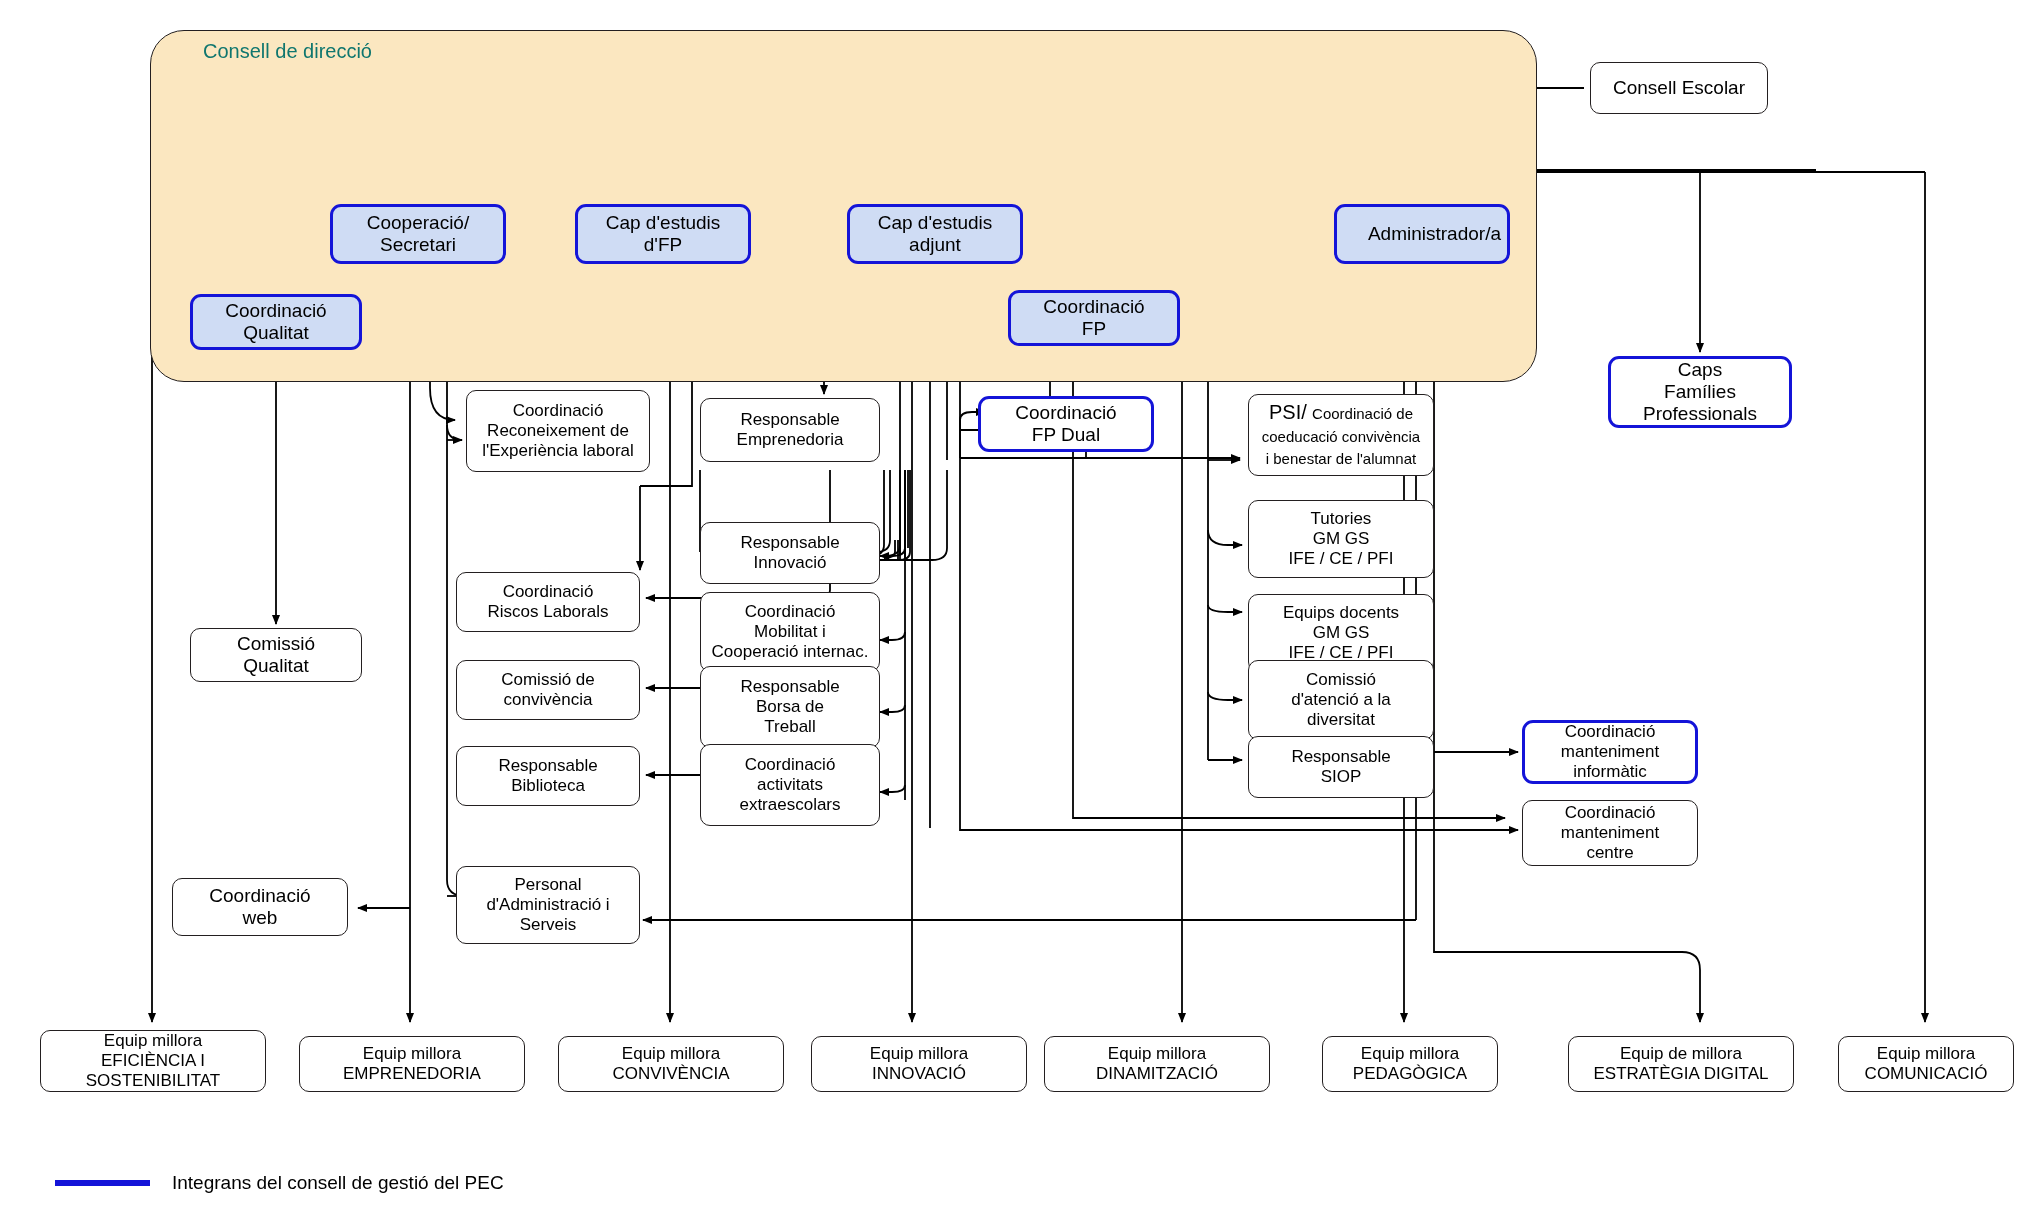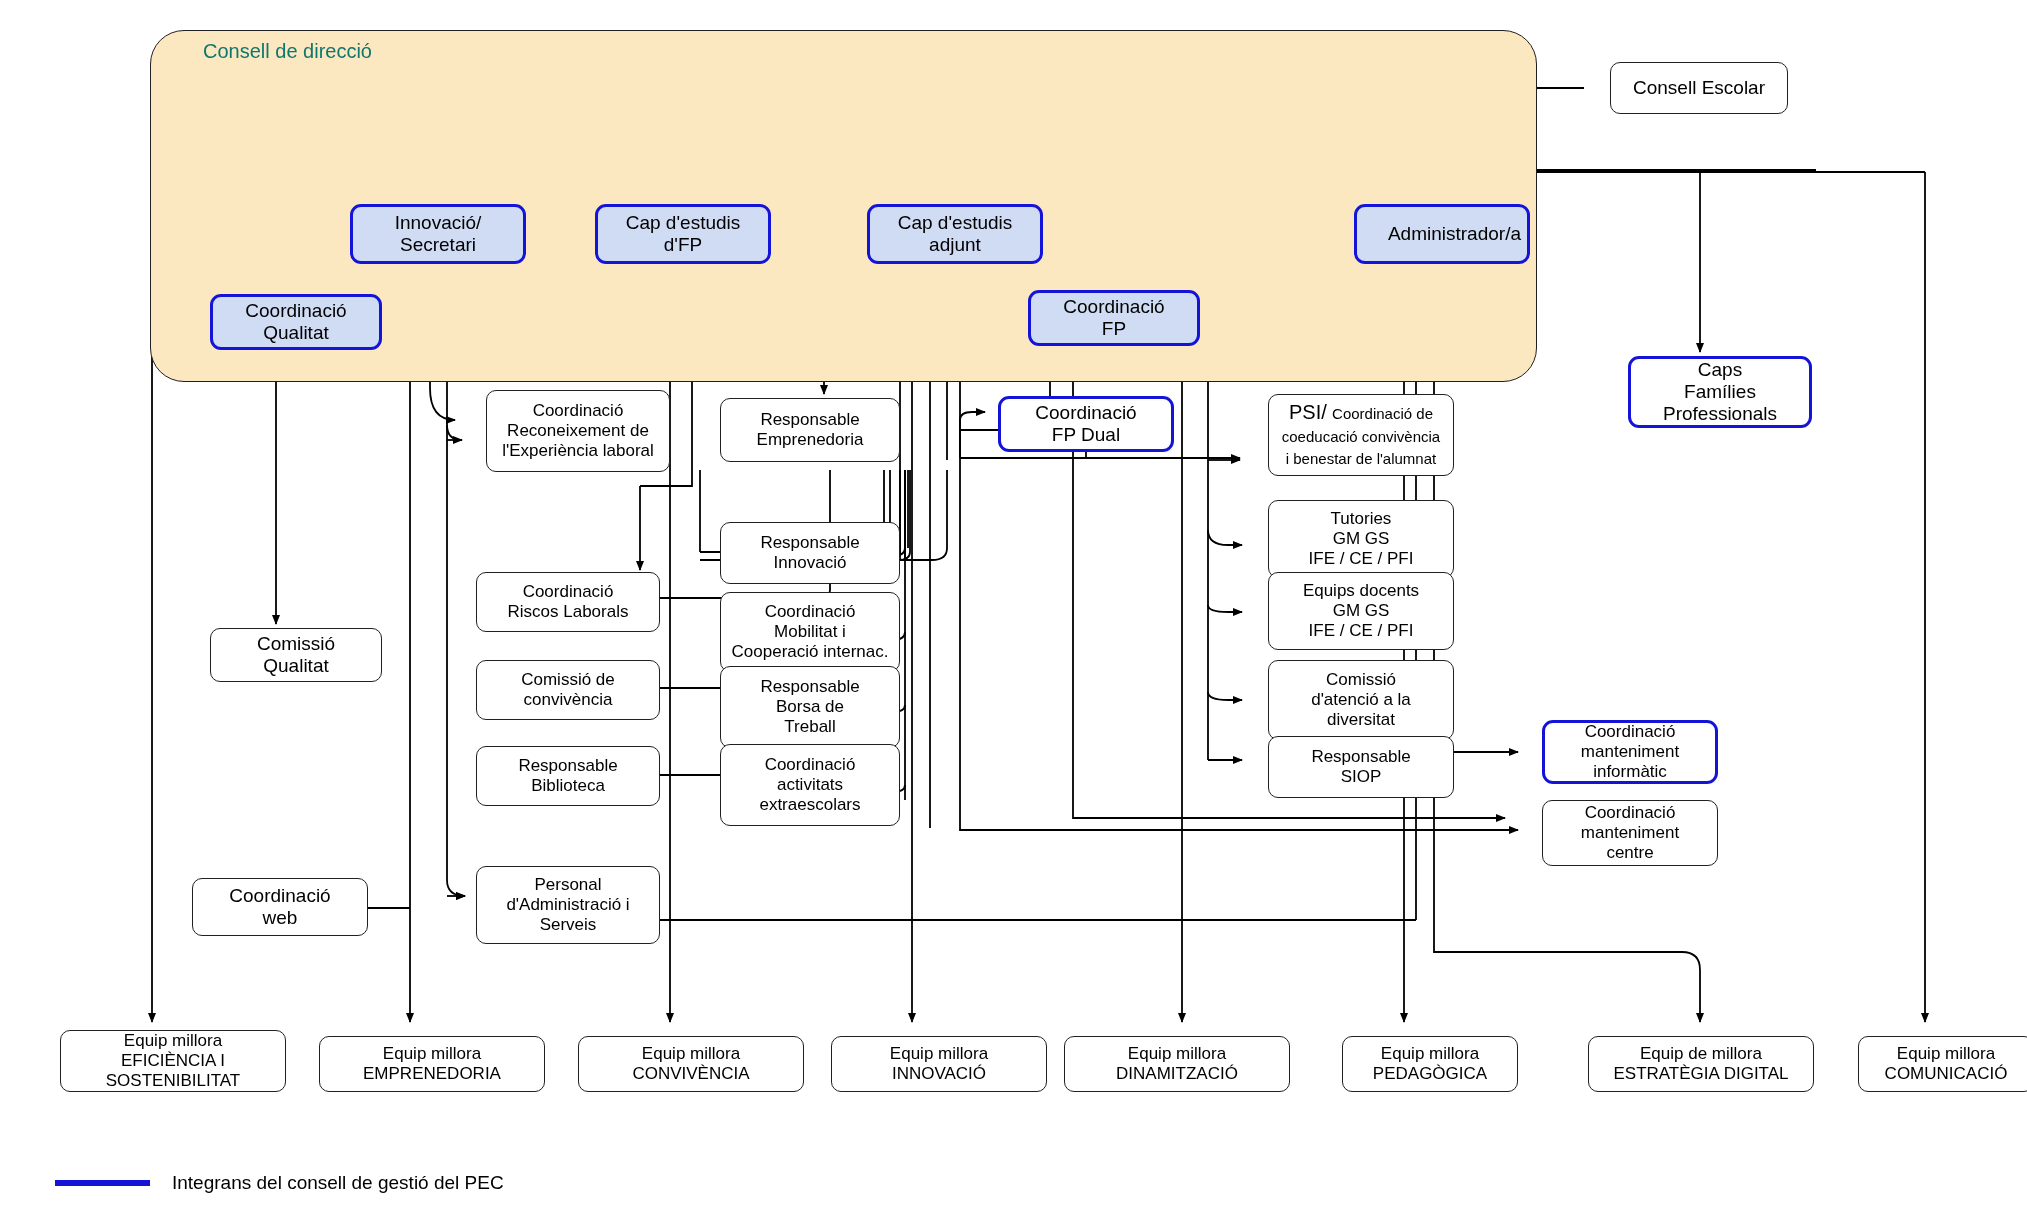--- a/index.html
+++ b/index.html
@@ -3,21 +3,21 @@
 <meta charset="utf-8">
 <style>
   html,body{margin:0;padding:0;background:#ffffff;}
   body{font-family:"Liberation Sans","DejaVu Sans",sans-serif;}
   #canvas{position:relative;width:2027px;height:1216px;background:#ffffff;overflow:hidden;}
   svg#wires{position:absolute;left:0;top:0;width:2027px;height:1216px;pointer-events:none;}
 
   .node{position:absolute;box-sizing:border-box;display:flex;align-items:center;
         justify-content:center;text-align:center;border-radius:10px;
         background:#ffffff;border:1.6px solid #231f20;color:#000;
-        font-size:19px;line-height:1.16;padding:3px 6px;z-index:3;margin-left:20px;}
+        font-size:19px;line-height:1.16;padding:3px 6px;z-index:3;}
   .node.blue{background:#cfdcf4;border:3.4px solid #1414d8;border-radius:11px;}
   .node.bluewhite{background:#ffffff;border:3.4px solid #1414d8;border-radius:11px;}
   .node.small{font-size:17px;}
 
   .group{position:absolute;background:#fbe7c0;border:1.6px solid #231f20;
          border-radius:34px;z-index:1;}
   .group-label{position:absolute;font-size:20px;color:#0f766e;z-index:4;}
 
   .diamond{position:absolute;z-index:3;}
   .diamond .dshape{position:absolute;left:0;top:0;width:100%;height:100%;
@@ -220,21 +220,21 @@
     </g>
   </svg>
 
 
   <div class="node" style="left:1590px;top:62px;width:178px;height:52px;">
     <span>Consell Escolar</span>
   </div>
 
   <div class="node blue" style="left:330px;top:204px;width:176px;height:60px;">
     <span class="nlines">
-      <span>Innovació/</span><br>
+      <span>Cooperació/</span><br>
       <span>Secretari</span>
     </span>
   </div>
 
   <div class="node blue" style="left:575px;top:204px;width:176px;height:60px;">
     <span class="nlines">
       <span>Cap d'estudis</span><br>
       <span>d'FP</span>
     </span>
   </div>
@@ -379,21 +379,21 @@
   </div>
 
   <div class="node small" style="left:1248px;top:500px;width:186px;height:78px;">
     <span class="nlines">
       <span>Tutories</span><br>
       <span>GM GS</span><br>
       <span>IFE / CE / PFI</span>
     </span>
   </div>
 
-  <div class="node small" style="left:1248px;top:572px;width:186px;height:78px;">
+  <div class="node small" style="left:1248px;top:594px;width:186px;height:78px;">
     <span class="nlines">
       <span>Equips docents</span><br>
       <span>GM GS</span><br>
       <span>IFE / CE / PFI</span>
     </span>
   </div>
 
   <div class="node small" style="left:1248px;top:660px;width:186px;height:80px;">
     <span class="nlines">
       <span>Comissió</span><br>

